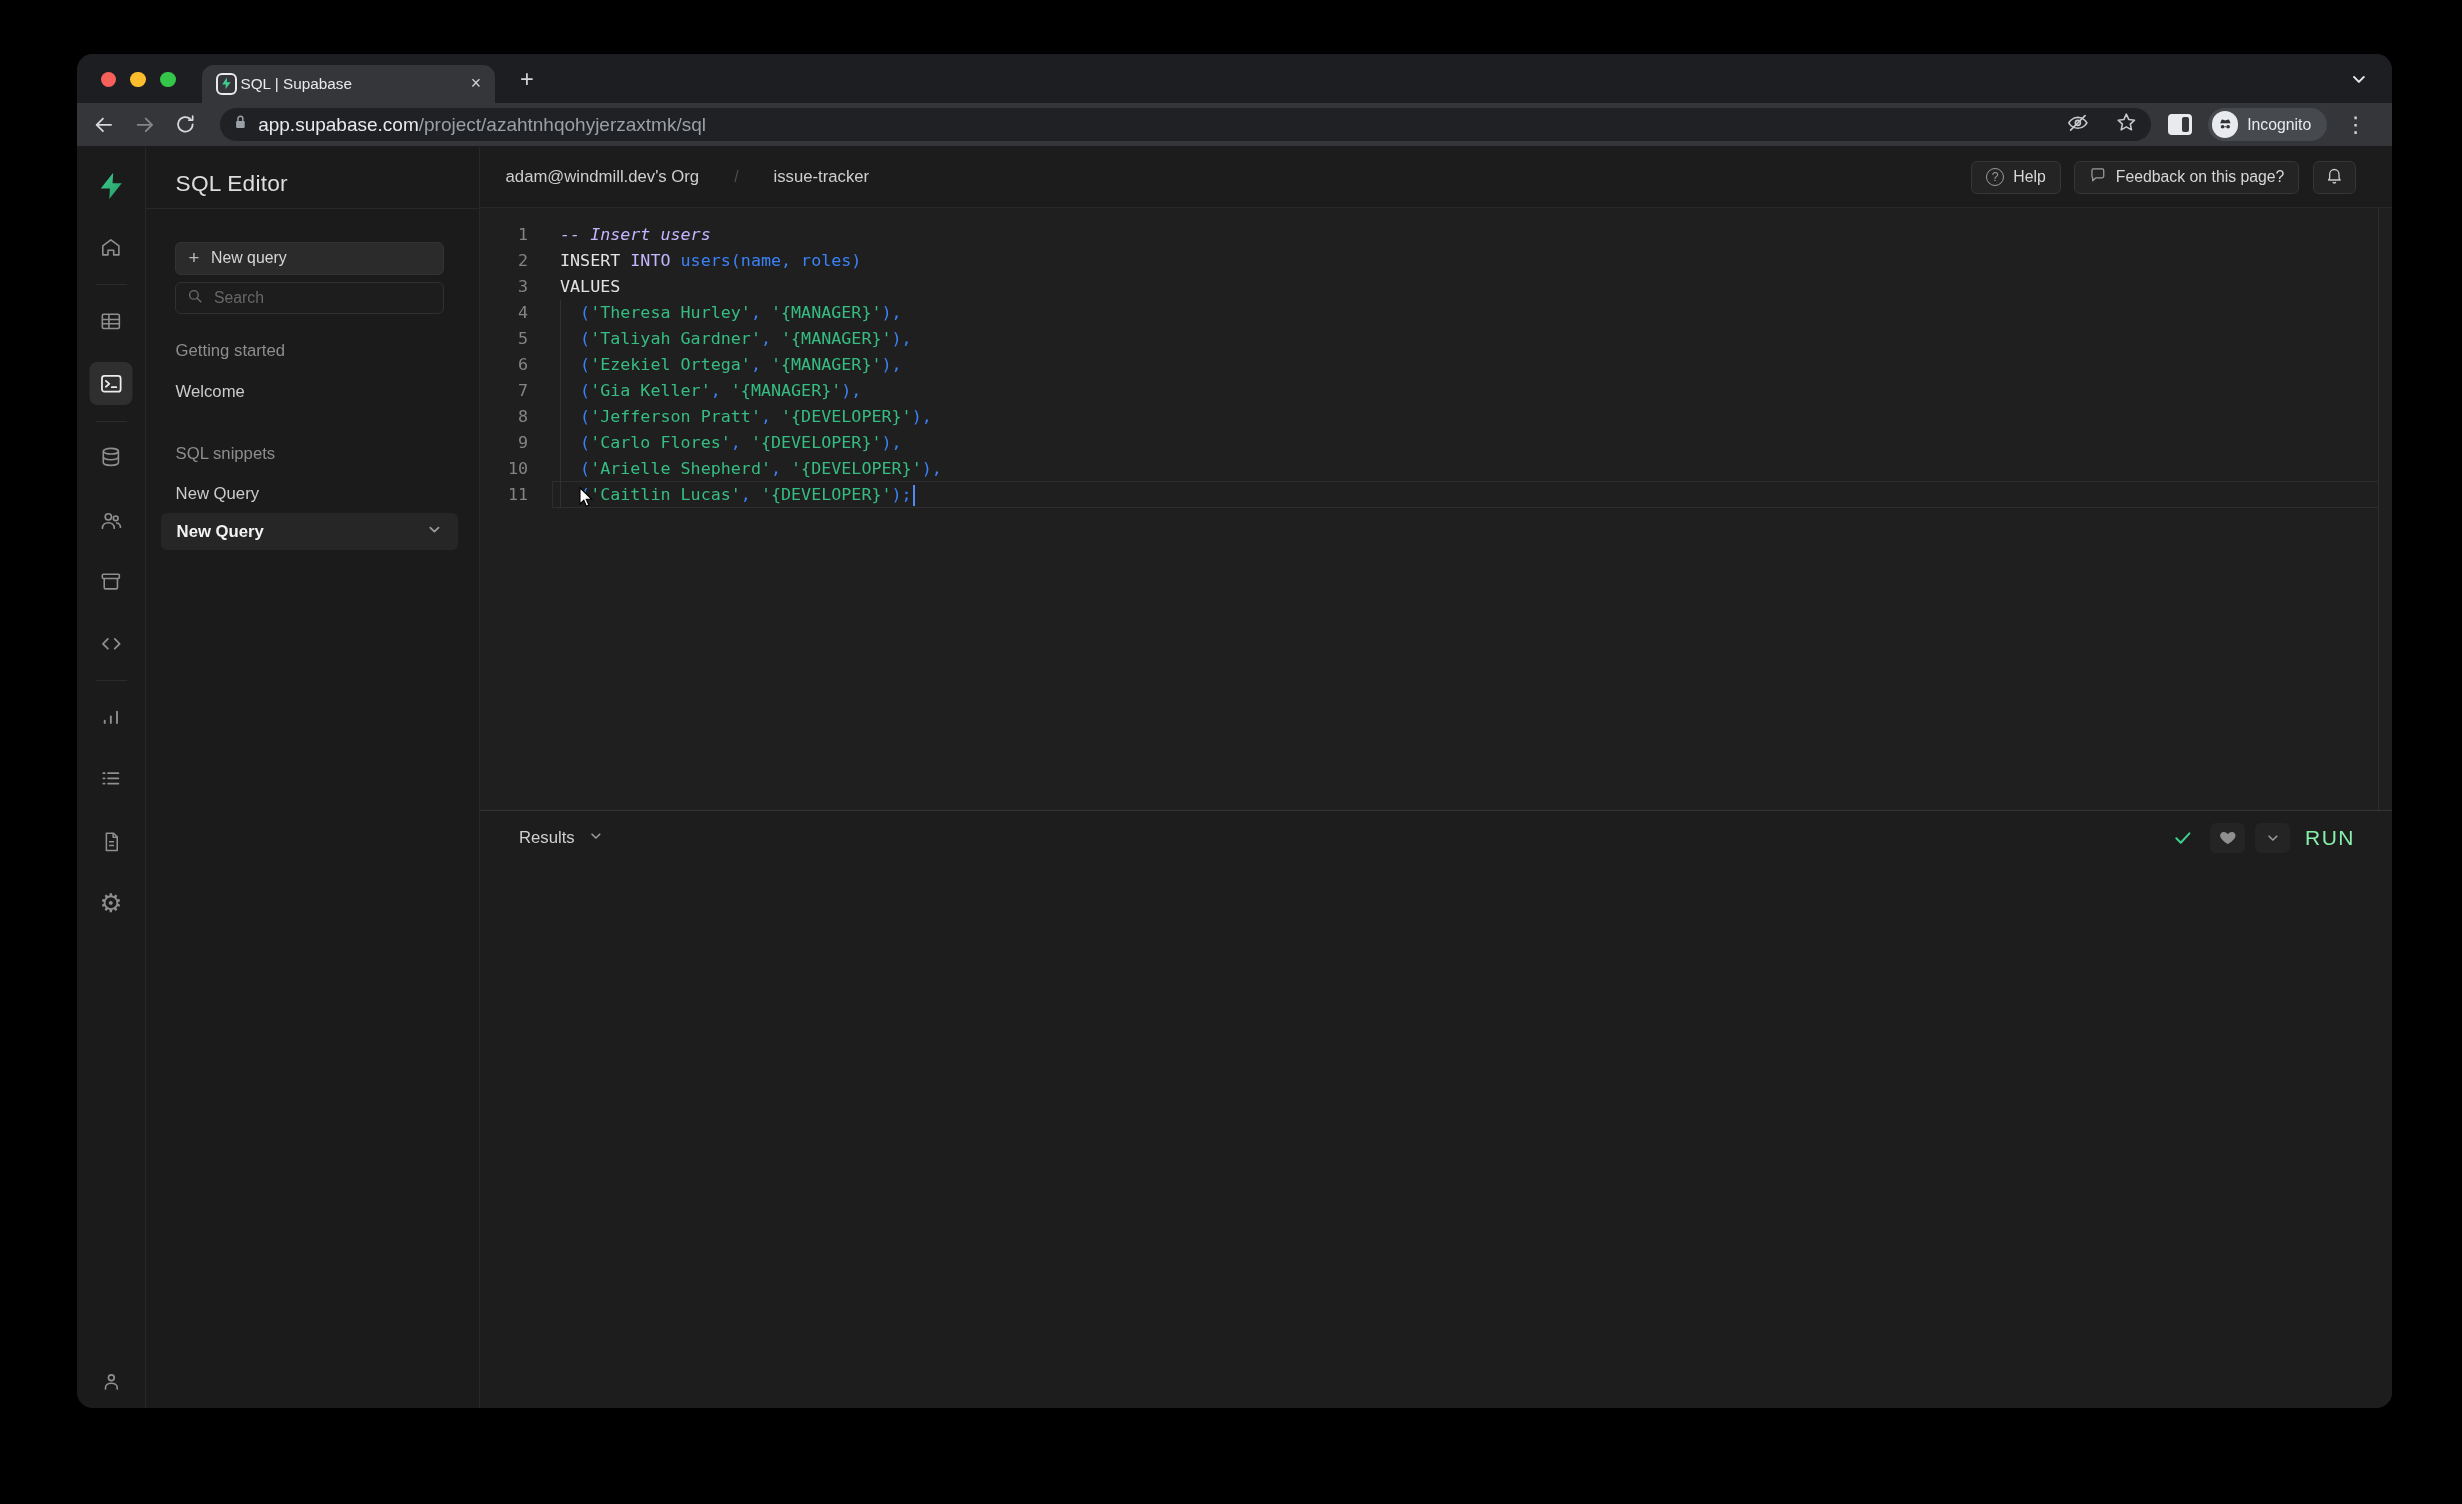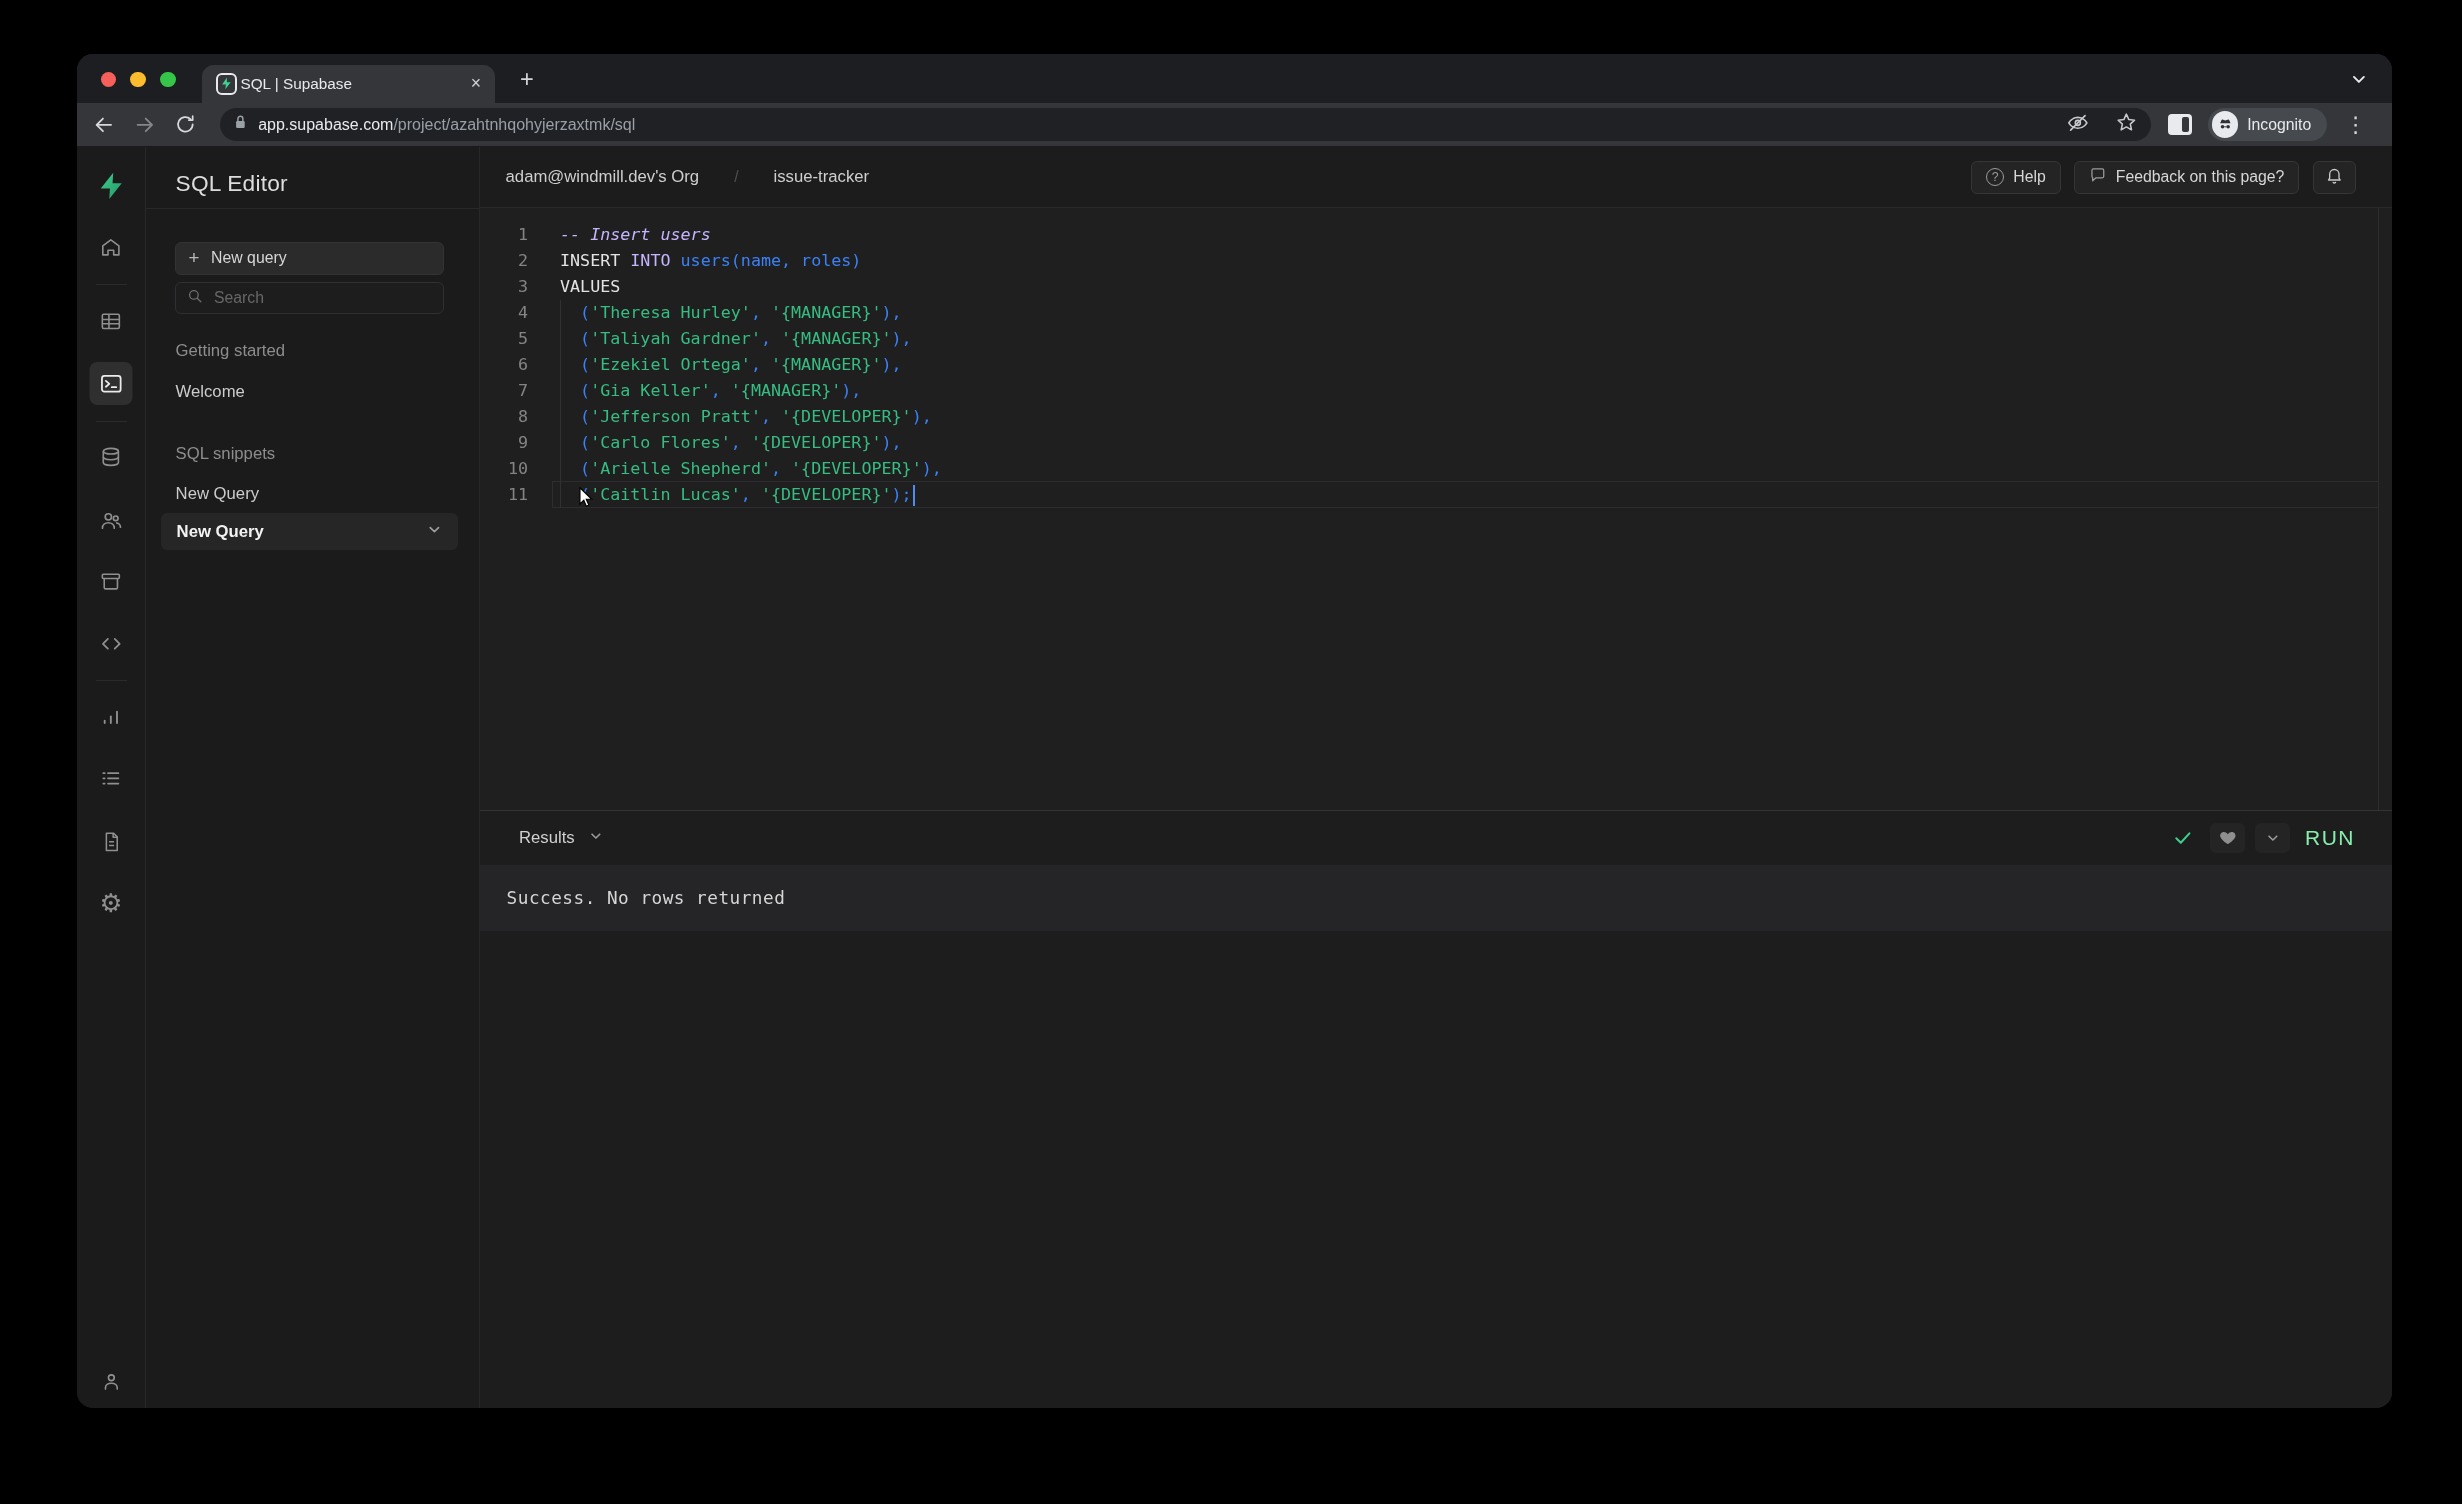--- a/index.html
+++ b/index.html
@@ -13,21 +13,21 @@
   .tab { position:absolute; left:125px; top:10.8px; width:293px; height:38px; background:#35363a; border-radius:11.8px 11.8px 0 0; display:flex; align-items:center; padding:0 13.8px; gap:3px; }
   .favicon { width:21.7px; height:21.7px; border:2px solid #e8eaed; border-radius:5.9px; display:flex; align-items:center; justify-content:center; flex:none; }
   .tab-title { color:#e8eaed; font-size:15.3px; white-space:nowrap; overflow:hidden; flex:1; }
   .tab-close { color:#cfd1d4; font-size:17.7px; line-height:1; cursor:default; }
   .newtab { position:absolute; left:443px; top:15.8px; color:#d3d5d8; font-size:23.6px; line-height:19.7px; }
   .strip-chevron { position:absolute; right:25.6px; top:16.7px; }
 
   .toolbar { position:absolute; left:0; top:49px; width:100%; height:43px; background:#35363a; display:flex; align-items:center; }
   .nav-ic { width:41px; display:flex; justify-content:center; flex:none; }
   .urlbar { position:relative; height:33px; background:#1f2124; border-radius:16.7px; margin-left:13.8px; width:1931px; display:flex; align-items:center; padding:0 13.8px; gap:9.9px; flex:none; }
-  .url { font-size:16px; white-space:nowrap; overflow:hidden; flex:1; }
+  .url { font-size:19px; white-space:nowrap; overflow:hidden; flex:1; }
   .url .host { color:#e8eaed; } .url .path { color:#9aa0a6; }
   .toolbar-right { display:flex; align-items:center; gap:15.8px; margin-left:17.7px; }
   .sidepanel-ic { width:23.6px; height:21.7px; background:#e8eaed; border-radius:3.9px; position:relative; }
   .sidepanel-ic::after { content:""; position:absolute; right:3px; top:3px; bottom:3px; width:6.9px; background:#35363a; border-radius:2px; }
   .incognito { height:33px; background:#46494d; border-radius:16.7px; display:flex; align-items:center; gap:8.9px; padding:0 15.8px 0 3.9px; }
   .incog-circle { width:26.6px; height:26.6px; border-radius:50%; background:#e8eaed; display:flex; align-items:center; justify-content:center; }
   .incog-label { color:#e8eaed; font-size:15.8px; }
   .dots { color:#d6d8da; font-size:21.7px; letter-spacing:0; margin:0 13.8px 0 2px; }
 
   
@@ -392,20 +392,17 @@
           </span>
           <span class="mini-box">
             <svg width="13.8" height="13.8" viewBox="0 0 16 16">
                 <polyline points="3.5,6 8,10.5 12.5,6" fill="none" stroke="#9c9c9c" stroke-width="1.8" stroke-linecap="round" stroke-linejoin="round"></polyline>
               </svg>
           </span>
           <button class="run-btn">RUN</button>
         </div>
       </div>
 
-      <div class="success-row">
-        <span class="success-text">Success. No rows returned</span>
-      </div>
 
     </div>
   </div>
 </div>
 
 
 </body></html>

